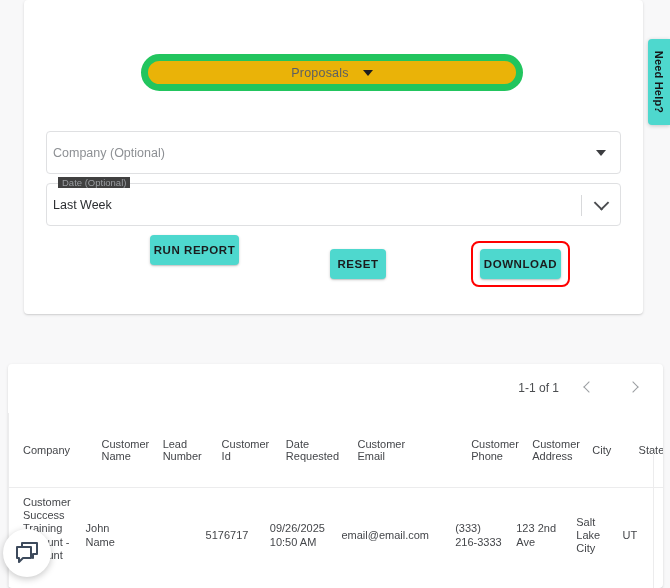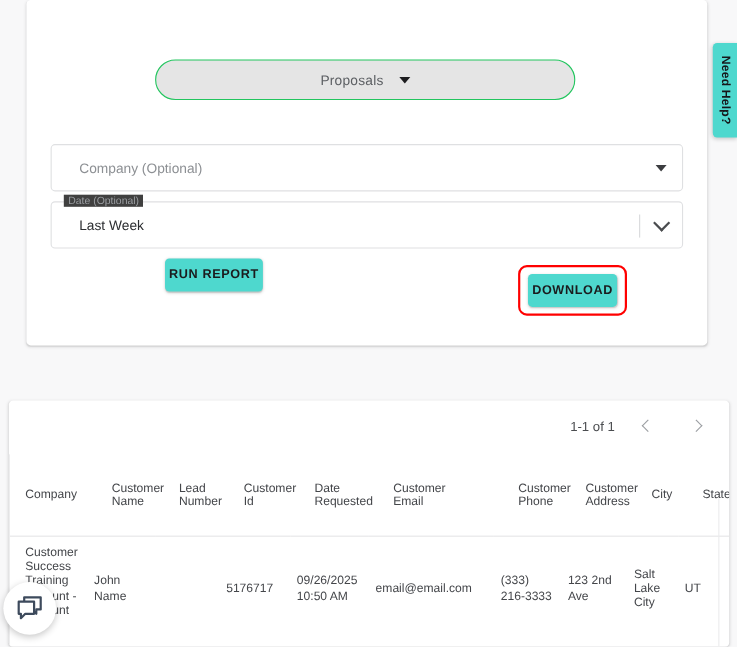--- a/index.html
+++ b/index.html
@@ -14,22 +14,22 @@
   
   .filter-card {
     position: absolute; left: 24px; top: 0; width: 619px; height: 314px;
     background: #ffffff;
     border-radius: 4px;
     box-shadow: 0 1px 3px rgba(0,0,0,0.13), 0 1px 1px rgba(0,0,0,0.06);
   }
 
   .type-select {
     position: absolute; left: 117px; top: 54px; width: 382px; height: 37px;
-    border: 1px solid #22c55e; border-radius: 22px;
-    background: #e5e5e5;
+    border: 7px solid #22c55e; border-radius: 22px;
+    background: #eab308;
     display: flex; align-items: center; justify-content: center;
     cursor: pointer;
   }
   .type-select .label {
     font-size: 12.5px; color: #5c5f63; letter-spacing: .2px;
   }
   .type-select .caret {
     margin-left: 14px;
     width: 0; height: 0;
     border-left: 5px solid transparent;
@@ -41,21 +41,21 @@
     position: absolute; left: 22px; width: 575px; height: 43px;
     border: 1px solid #dfe0e2; border-radius: 4px;
     background: #fff;
     display: flex; align-items: center;
     cursor: pointer;
   }
   .field-company { top: 131px; }
   .field-date { top: 183px; }
 
   .field .value {
-    margin-left: 25px; font-size: 12.5px; color: #8d9094;
+    margin-left: 6px; font-size: 12.5px; color: #8d9094;
   }
   .field-date .value { color: #2b2d30; }
 
   .legend-label {
     position: absolute; left: 11px; top: -7px;
     background: #404040; padding: 0 4px;
     font-size: 9.5px; color: #9b9ea2;
   }
 
   .caret-down-sm {
@@ -200,20 +200,21 @@
     </div>
 
     <div class="field field-date">
       <span class="legend-label">Date (Optional)</span>
       <span class="value">Last Week</span>
       <span class="sep"></span>
       <span class="chev"></span>
     </div>
 
     <button class="btn btn-run">RUN REPORT</button>
+    <button class="btn btn-reset">RESET</button>
     <button class="btn btn-download">DOWNLOAD</button>
     <div class="highlight-box"></div>
   </div>
 
   <div class="results-card">
 
     <div class="paginator">
       <span class="range">1-1 of 1</span>
       <button class="pag-btn pag-prev">
         <i></i>

